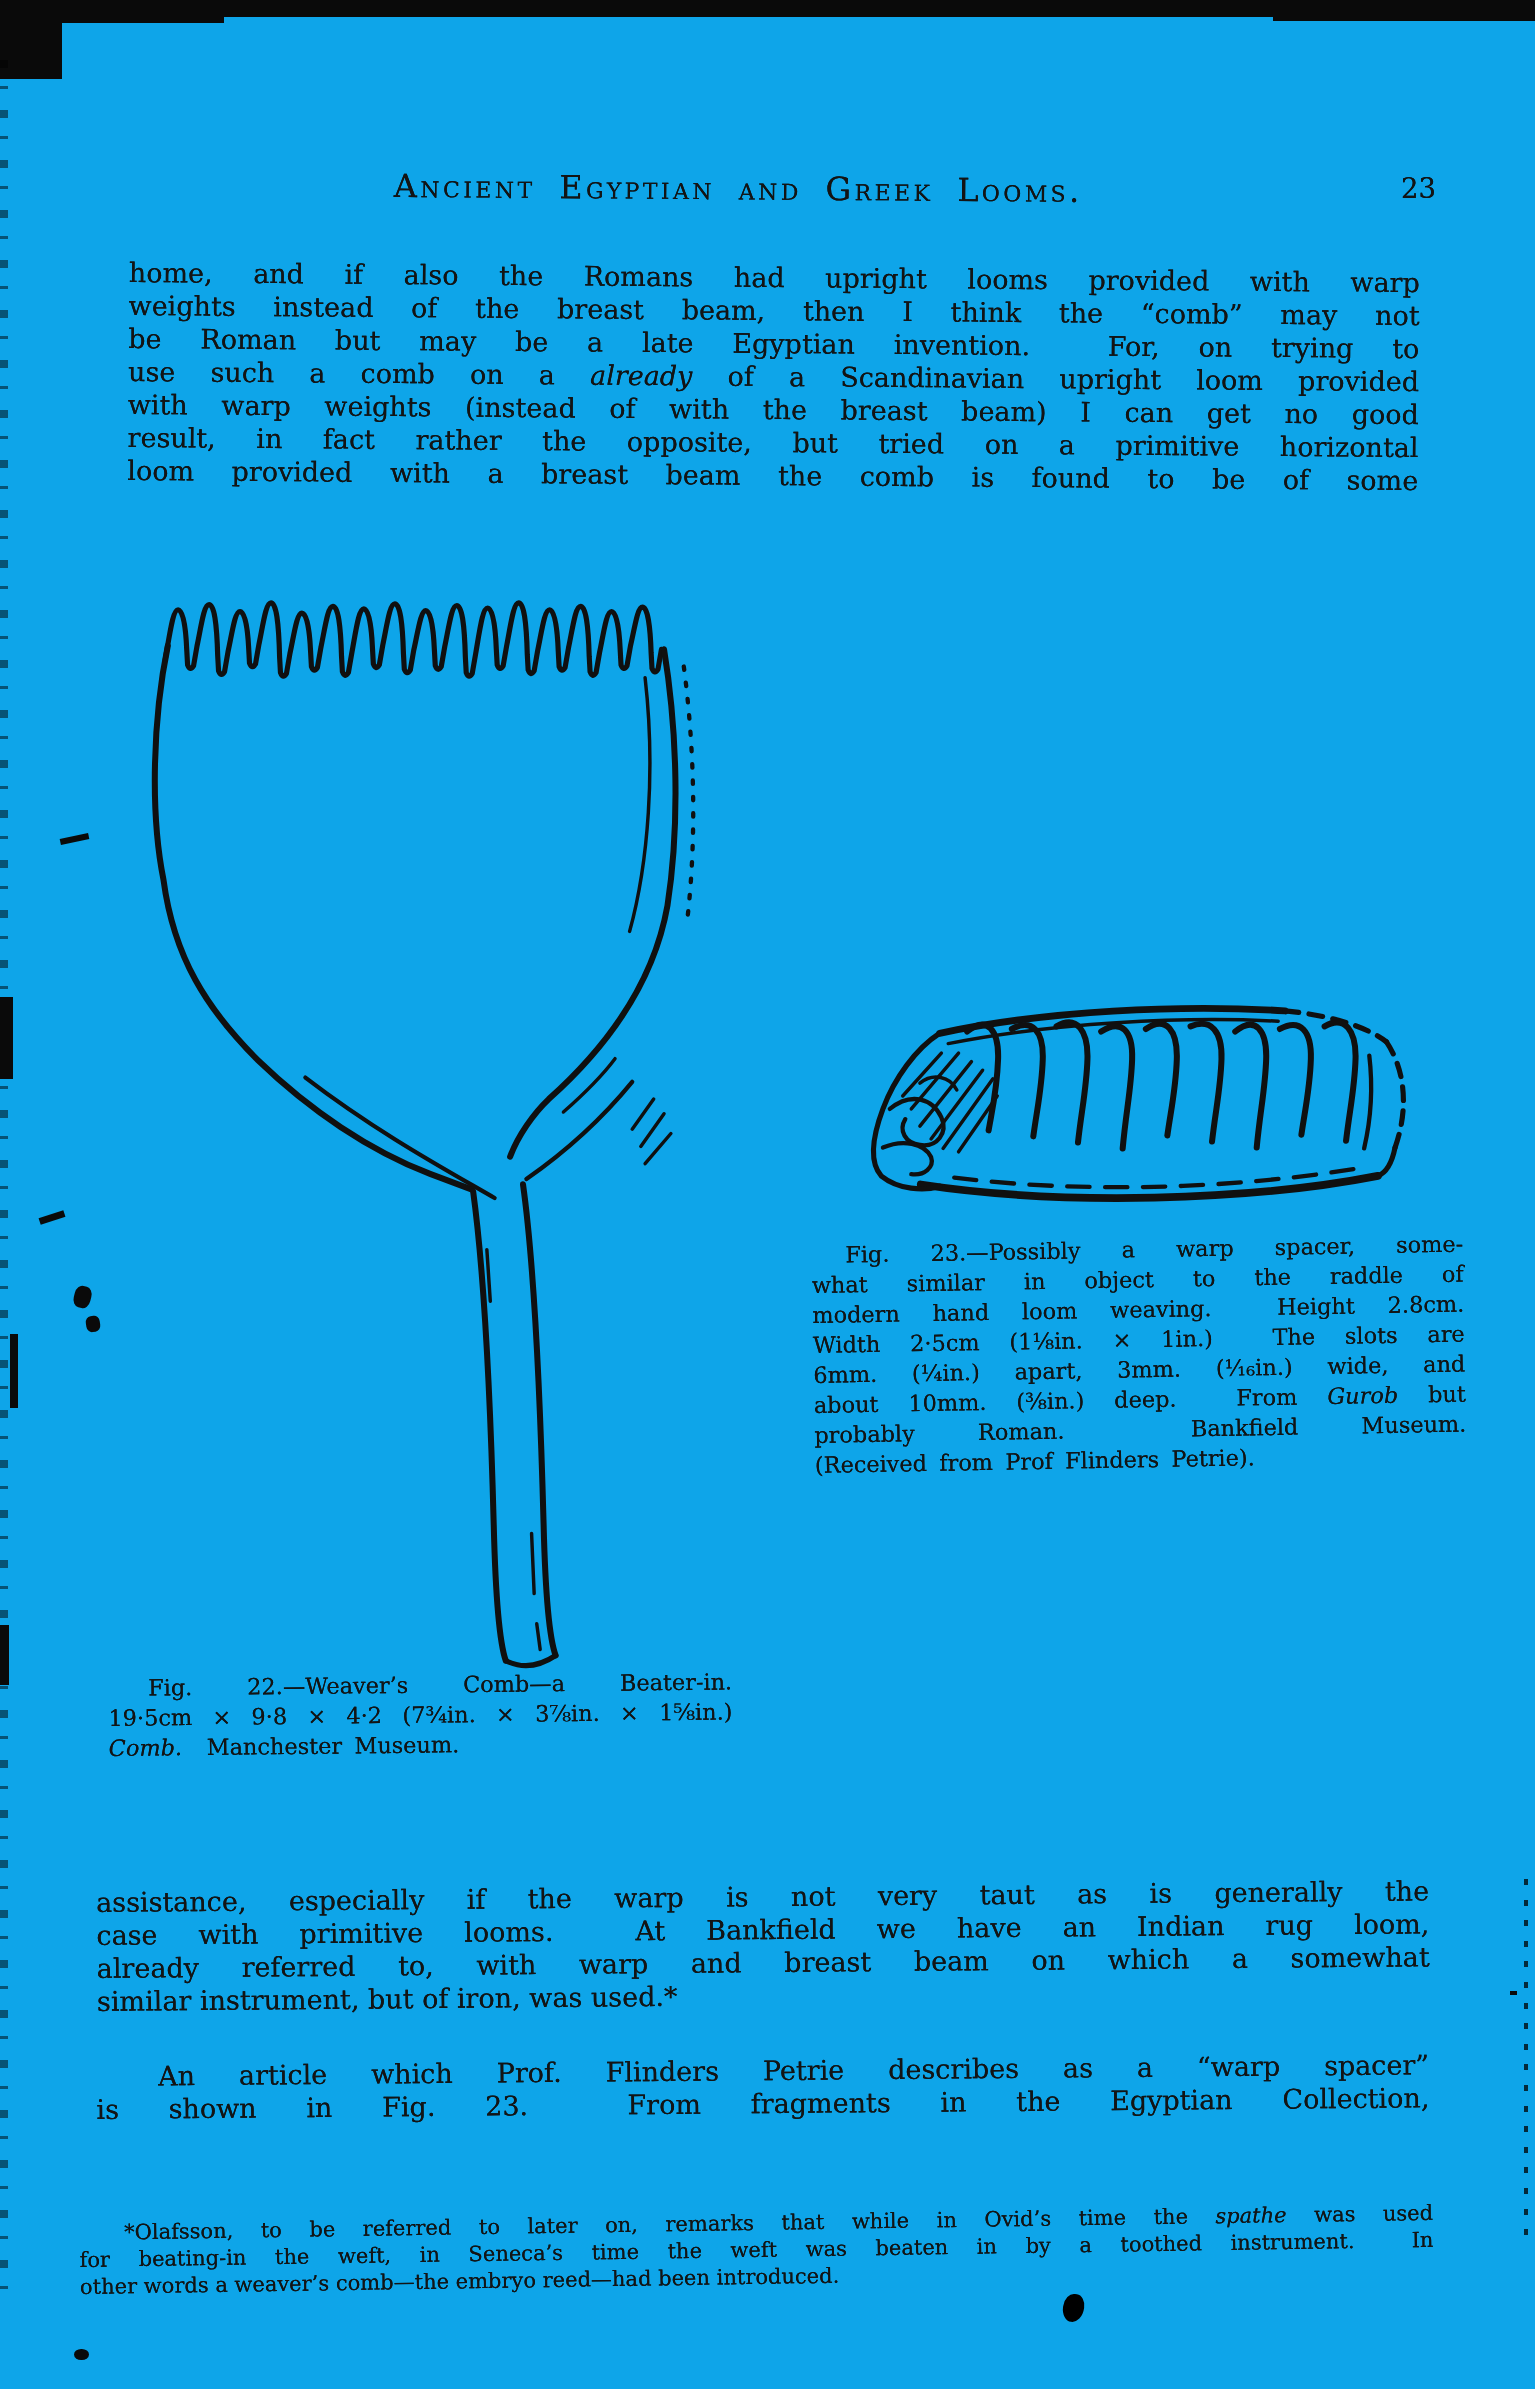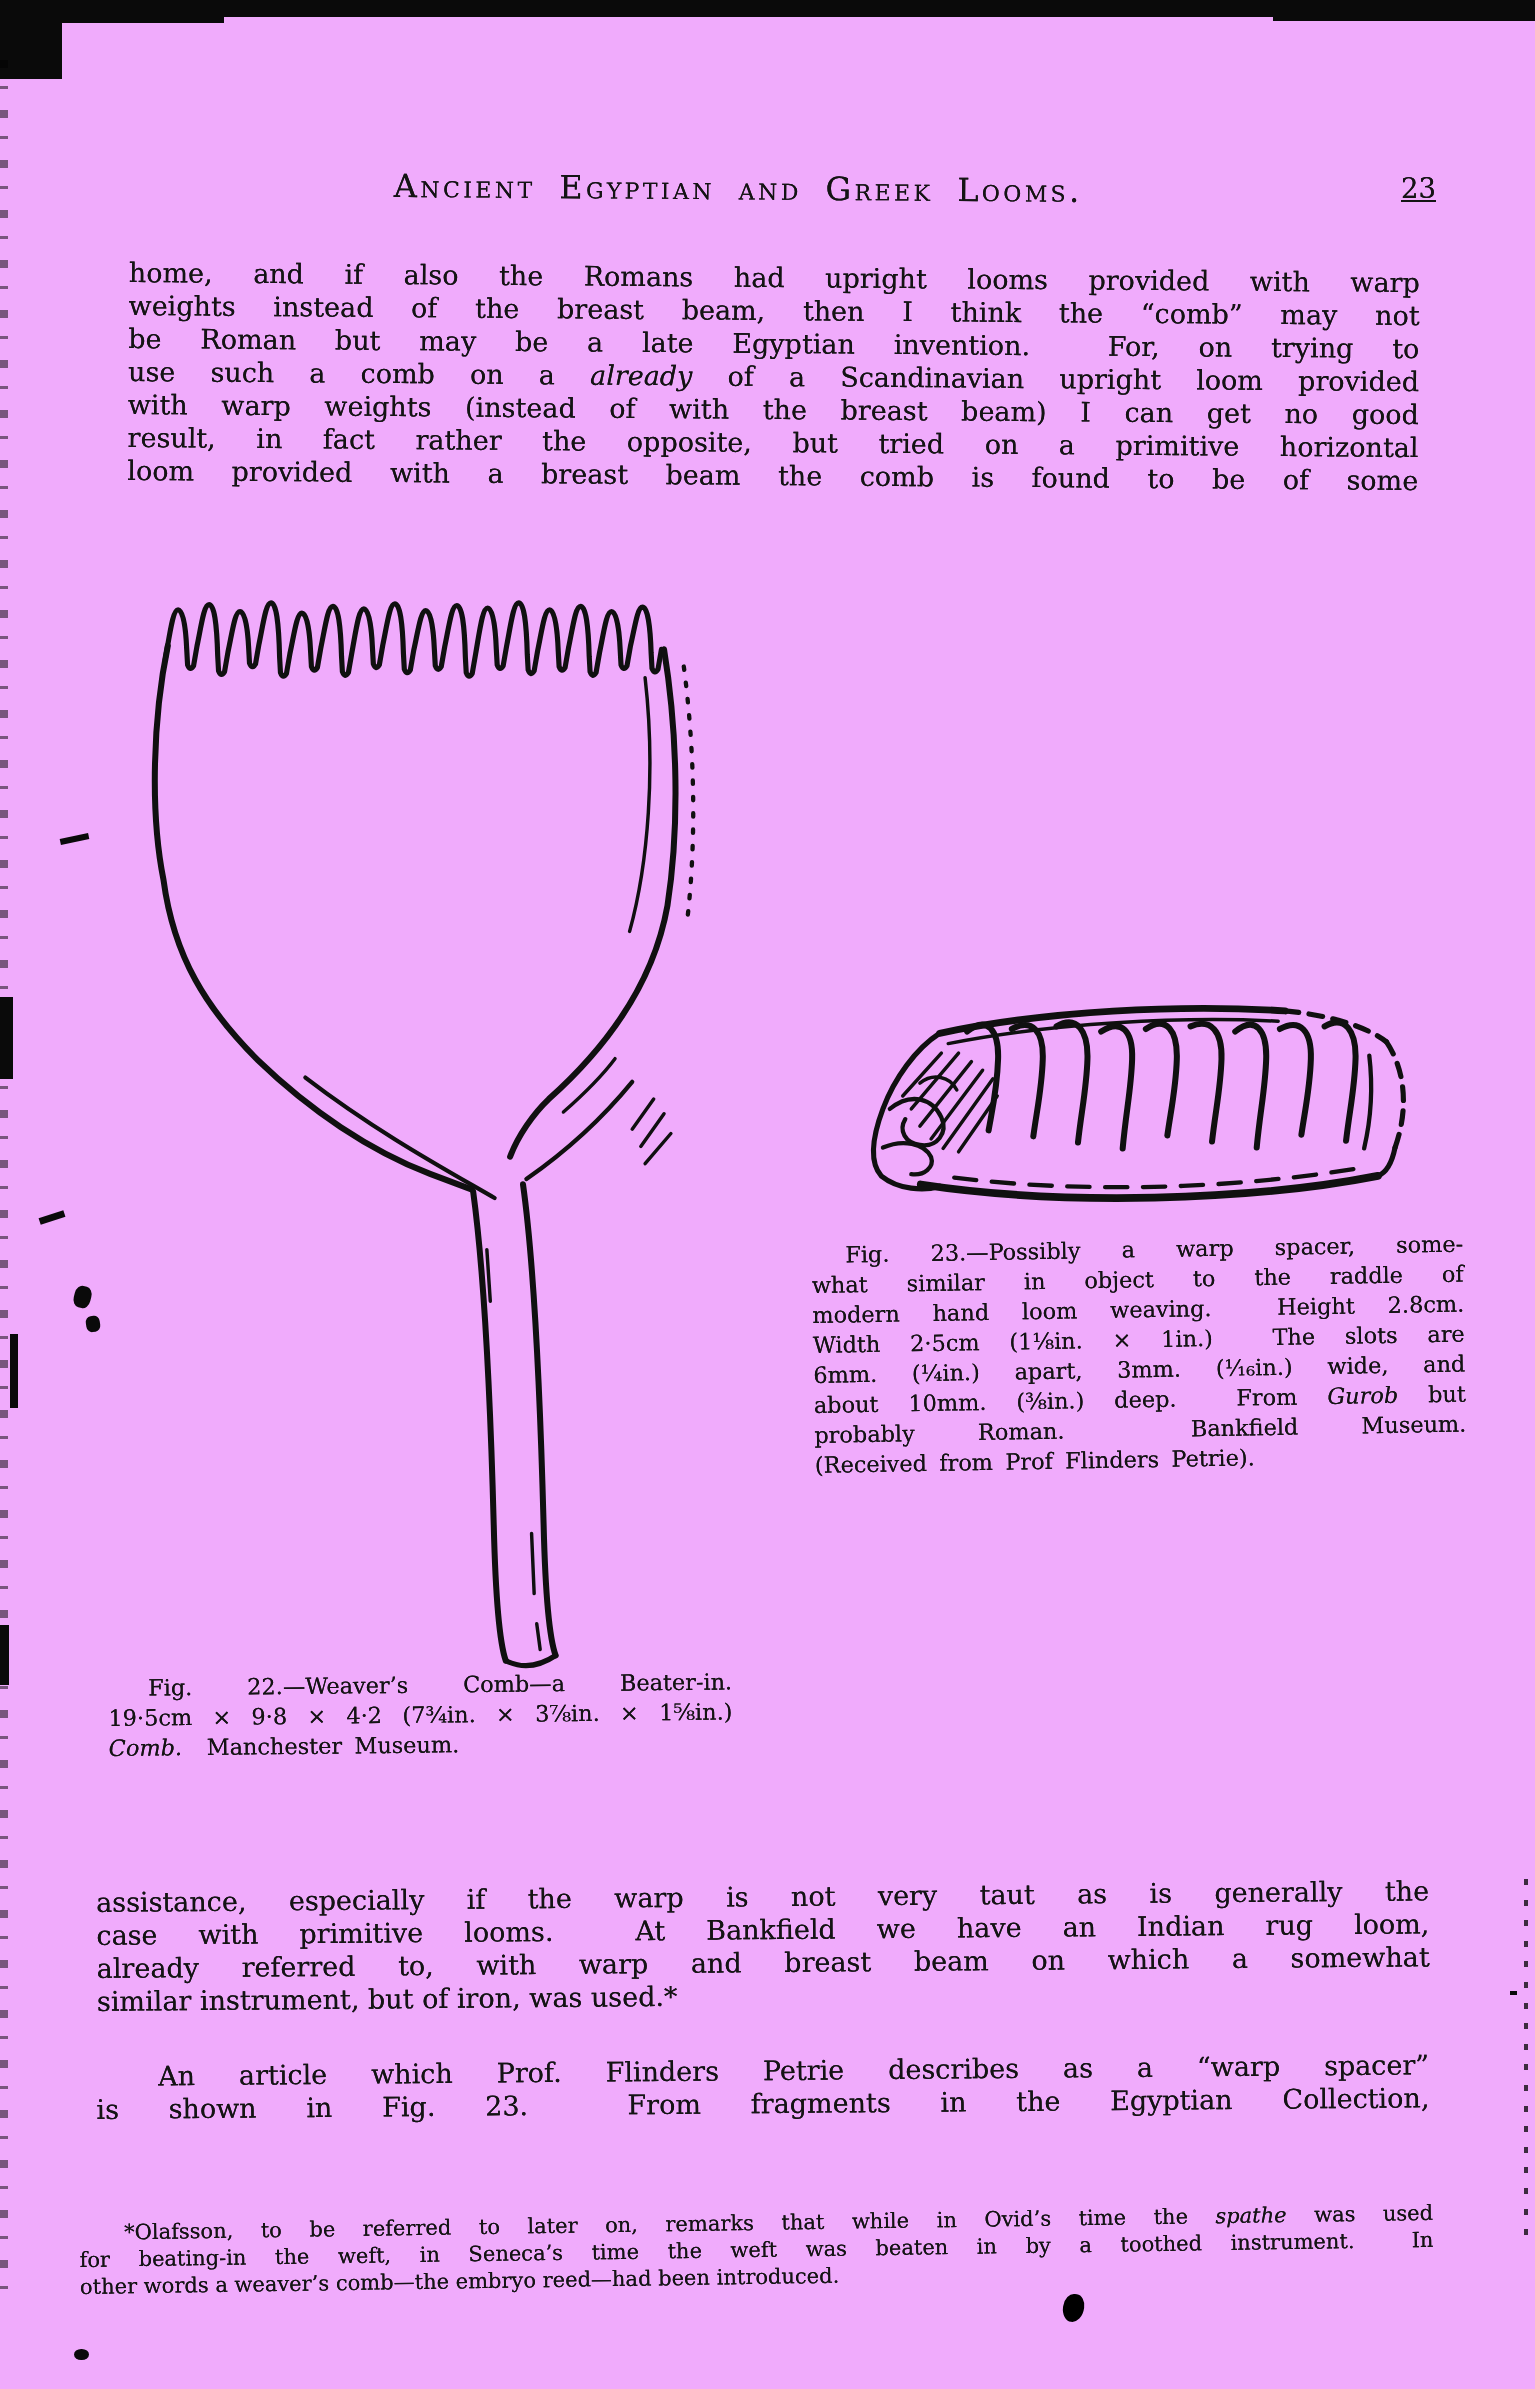--- a/index.html
+++ b/index.html
@@ -1,17 +1,17 @@
 <!DOCTYPE html>
 <html style="font-size:13.8px"><head>
 <meta charset="utf-8">
 <style>
   html,body{margin:0;padding:0;background:#555;}
   .page{
-    position:relative; width:1536px; height:2389px; background:#f0abfc;
+    position:relative; width:1536px; height:2389px; background:#0ea5e9;
     font-family:"DejaVu Serif","Liberation Serif",serif; color:#141414;
     overflow:hidden;
     text-shadow:0 0 0.4px rgba(0,0,0,.85);
   }
   
   .af{position:absolute; background:#0a0a0a;}
   .af-topbar{left:0;top:0;width:1536px;height:17px;}
   .af-topbar2{left:0;top:17px;width:224px;height:6px;}
   .af-topbar3{left:1273px;top:15.5px;width:263px;height:5.2px;}
   .af-corner{left:0;top:0;width:62px;height:79px;}
@@ -29,21 +29,21 @@
     background:repeating-linear-gradient(180deg,#000 0 6px,transparent 6px 20.6px);}
   .af-rm{left:1510px;top:1991px;width:6.9px;height:4.3px;}
   .ink-blot{position:absolute;left:1063px;top:2294px;width:20.6px;height:28px;background:#000;
     border-radius:50% 45% 55% 50%;transform:rotate(8deg);}
   
   .hdr-title{
     position:absolute;left:394px;top:167px;white-space:nowrap;
     font-variant:small-caps;font-size:32px;letter-spacing:3.4px;word-spacing:10.3px;
     transform:rotate(.4deg);transform-origin:0 0;
   }
-  .hdr-num{position:absolute;left:1401px;top:172px;font-size:27.5px;text-decoration:underline;}
+  .hdr-num{position:absolute;left:1401px;top:172px;font-size:27.5px;}
   
   .tblock{position:absolute;transform-origin:0 0;}
   .jline{text-align:justify;text-align-last:justify;white-space:normal;}
   .lline{text-align:left;}
   .para{font-size:27px;line-height:33px;}
   .p1{left:129px;top:256px;width:1291px;transform:rotate(.45deg);}
   .p2{left:96px;top:1886px;width:1333px;line-height:33px;transform:rotate(-.5deg);}
   .p3{left:96px;top:2060px;width:1333px;line-height:33px;transform:rotate(-.5deg);}
   .p3 .ind{text-indent:62px;}
   .cap{font-size:22.4px;line-height:30px;}

